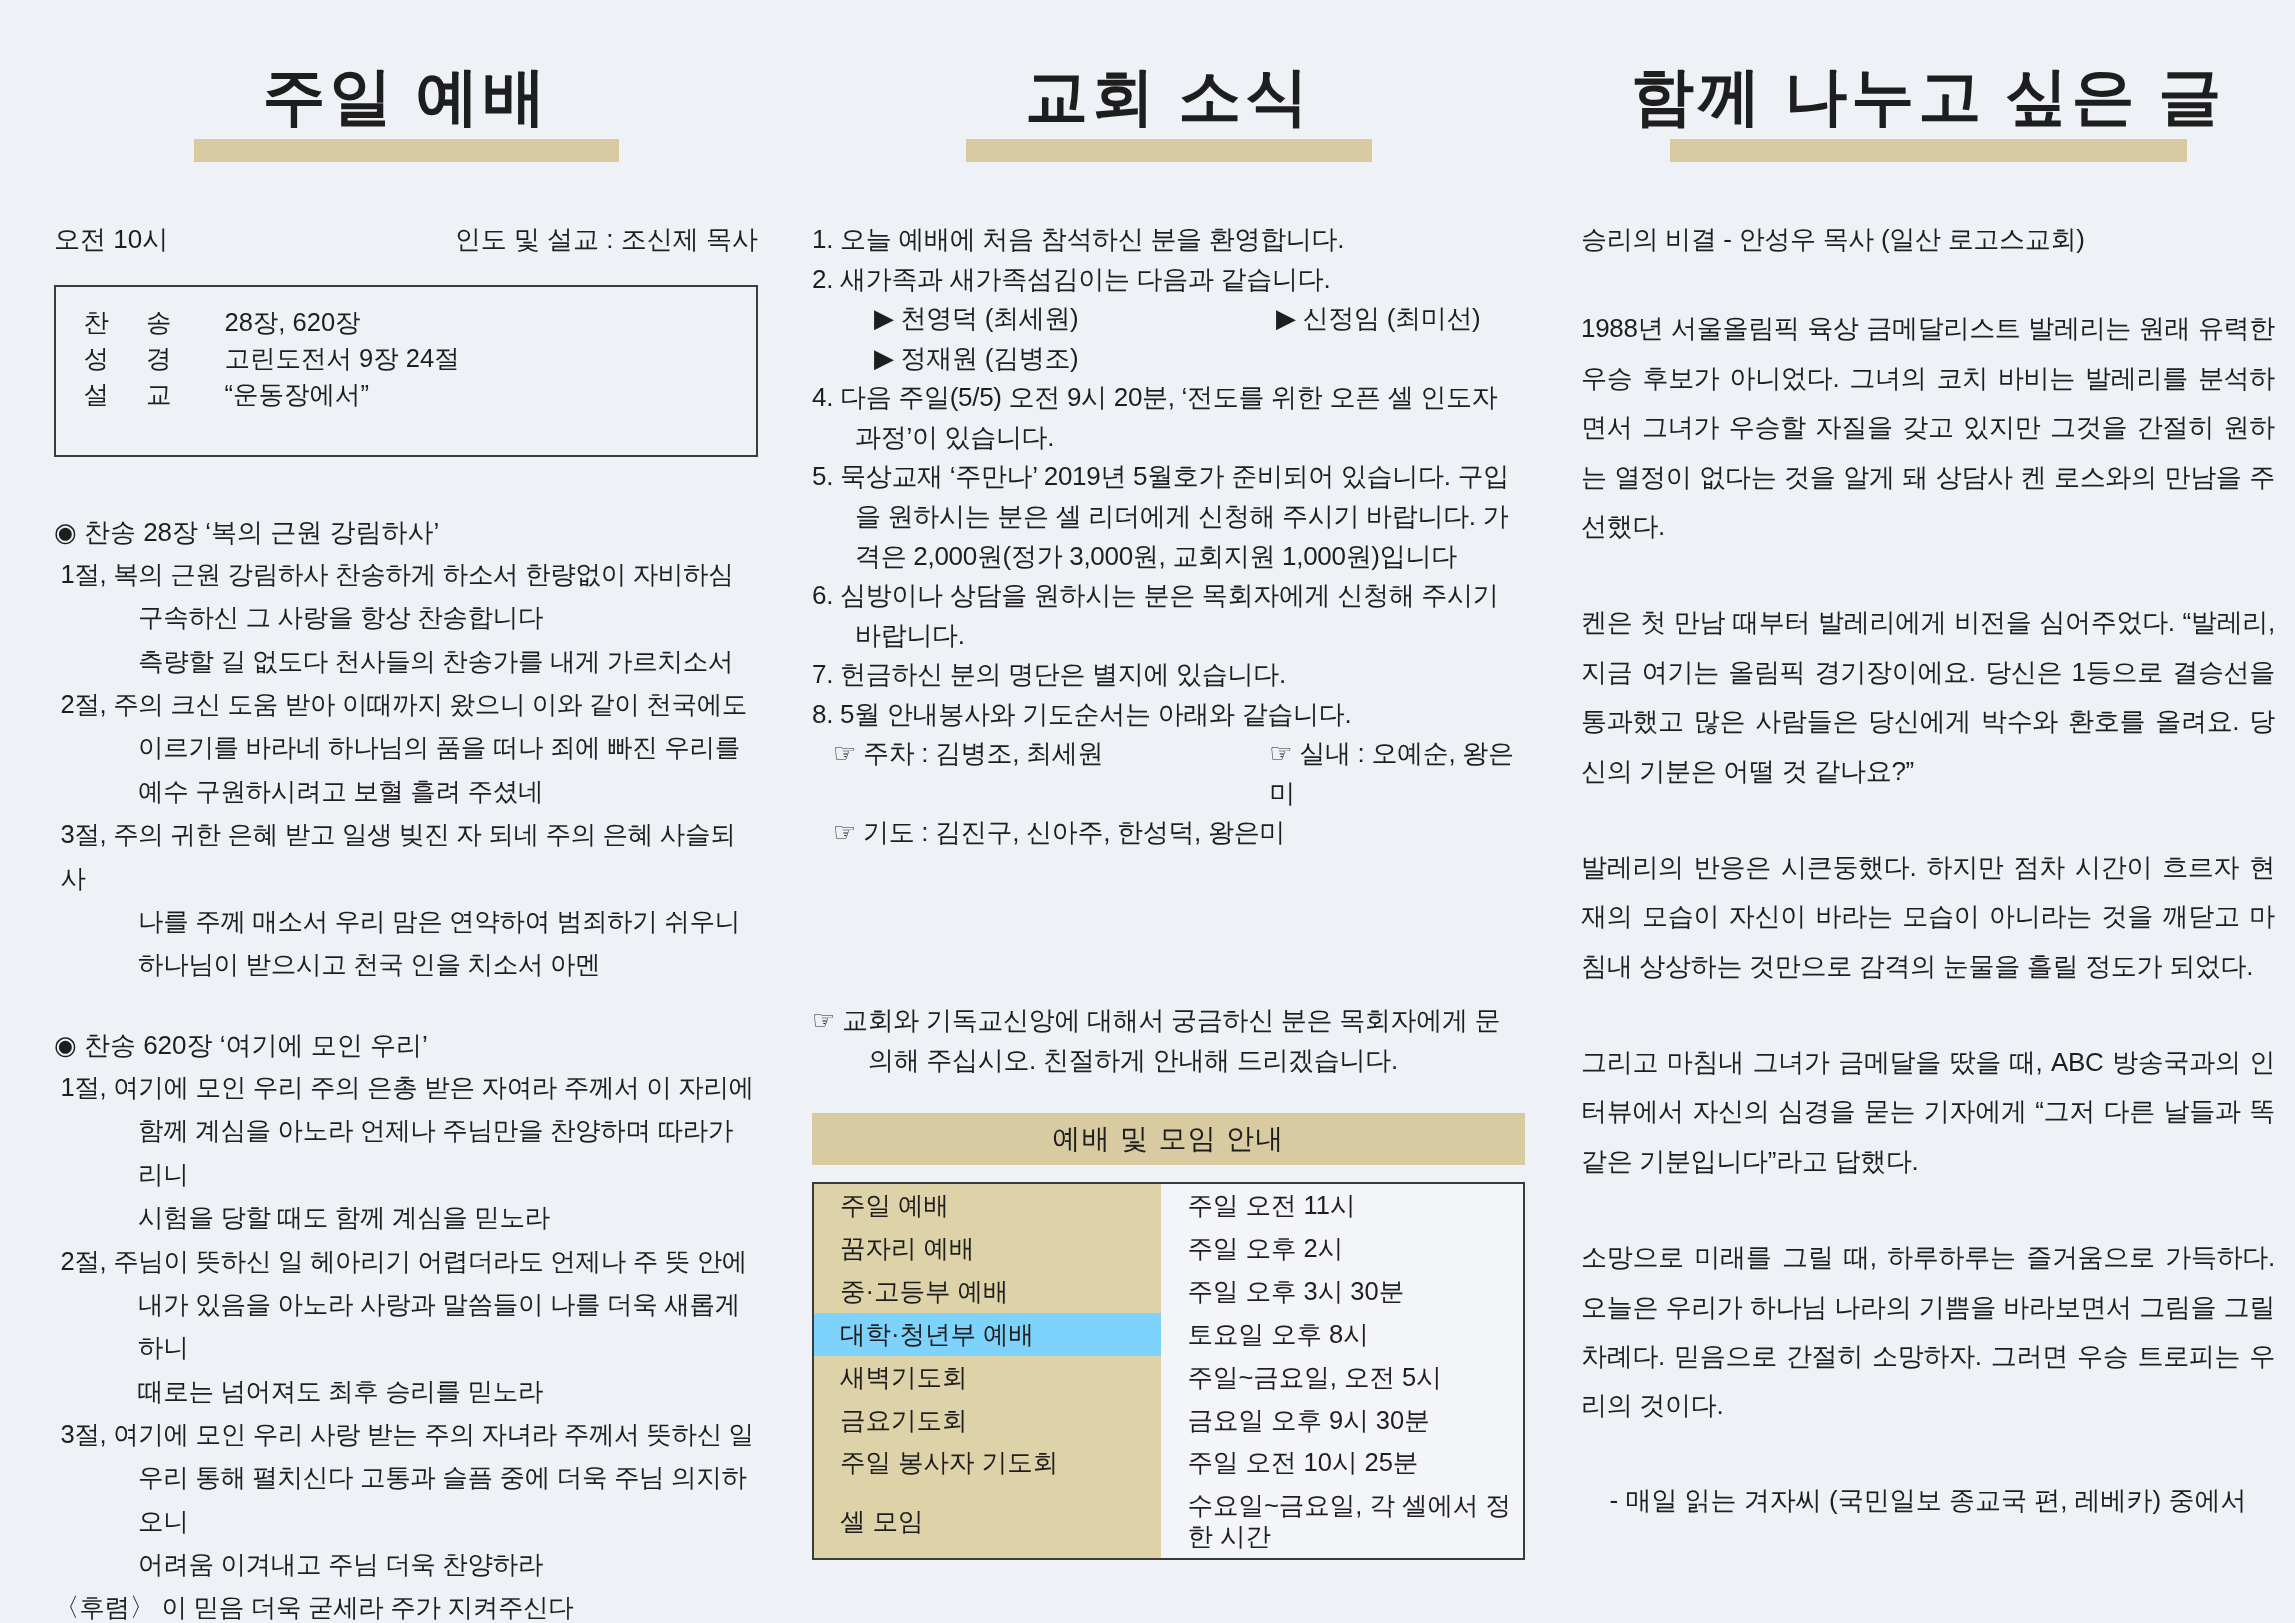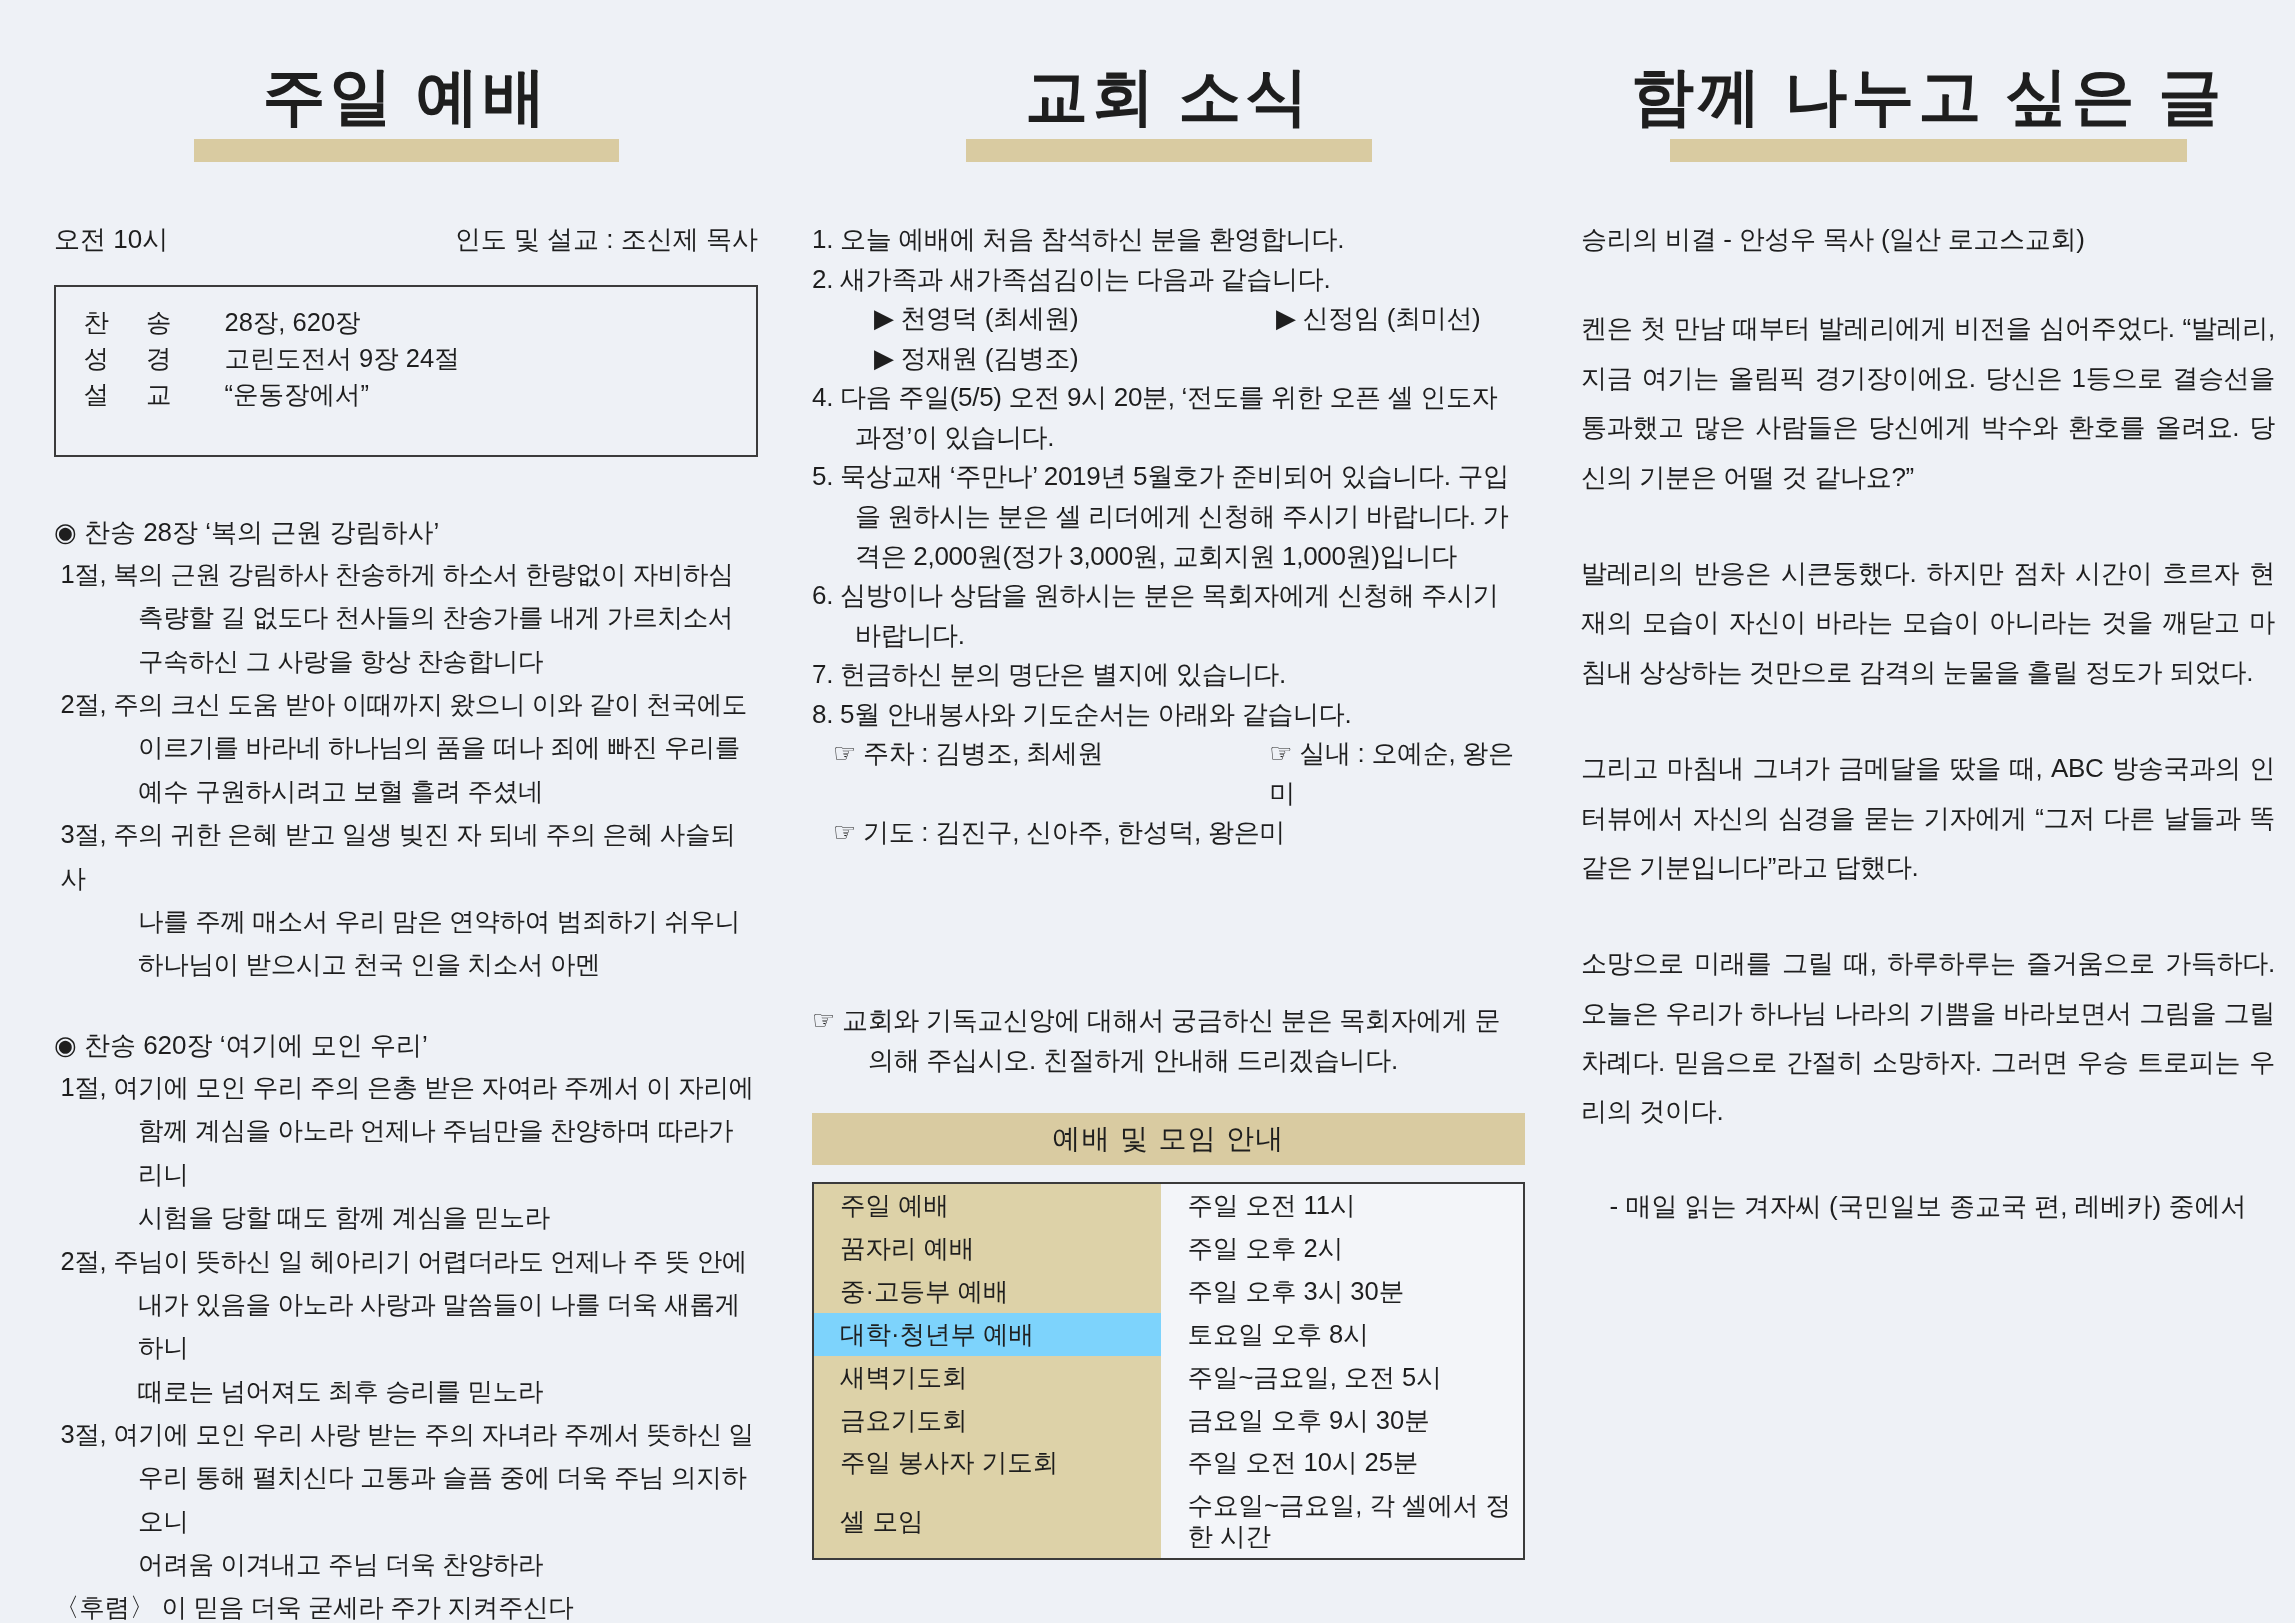--- a/index.html
+++ b/index.html
@@ -99,22 +99,22 @@
       </div>
       <div class="svc-row">
         <span class="svc-label">설교</span>
         <span class="svc-value">“운동장에서”</span>
       </div>
     </div>
 
     <div class="hymn-heading">◉ 찬송 28장 ‘복의 근원 강림하사’</div>
     <div class="hymn-block">
       <div class="vline v-first">1절, 복의 근원 강림하사 찬송하게 하소서 한량없이 자비하심</div>
+      <div class="vline v-cont">구속하신 그 사랑을 항상 찬송합니다</div>
       <div class="vline v-cont">측량할 길 없도다 천사들의 찬송가를 내게 가르치소서</div>
-      <div class="vline v-cont">구속하신 그 사랑을 항상 찬송합니다</div>
       <div class="vline v-first">2절, 주의 크신 도움 받아 이때까지 왔으니 이와 같이 천국에도</div>
       <div class="vline v-cont">이르기를 바라네 하나님의 품을 떠나 죄에 빠진 우리를</div>
       <div class="vline v-cont">예수 구원하시려고 보혈 흘려 주셨네</div>
       <div class="vline v-first">3절, 주의 귀한 은혜 받고 일생 빚진 자 되네 주의 은혜 사슬되사</div>
       <div class="vline v-cont">나를 주께 매소서 우리 맘은 연약하여 범죄하기 쉬우니</div>
       <div class="vline v-cont">하나님이 받으시고 천국 인을 치소서 아멘</div>
     </div>
 
     <div class="hymn-heading gap-hymn2">◉ 찬송 620장 ‘여기에 모인 우리’</div>
     <div class="hymn-block">
@@ -204,20 +204,21 @@
     </table>
   </div>
 
   <div class="col col-right">
     <div class="col-title">함께 나누고 싶은 글</div>
     <div class="title-bar bar-right" style="background: rgb(217, 203, 161);"></div>
 
     <div class="byline">승리의 비결 - 안성우 목사 (일산 로고스교회)</div>
 
     <div class="art">
+      <p>1988년 서울올림픽 육상 금메달리스트 발레리는 원래 유력한 우승 후보가 아니었다. 그녀의 코치 바비는 발레리를 분석하면서 그녀가 우승할 자질을 갖고 있지만 그것을 간절히 원하는 열정이 없다는 것을 알게 돼 상담사 켄 로스와의 만남을 주선했다.</p>
       <p>켄은 첫 만남 때부터 발레리에게 비전을 심어주었다. “발레리, 지금 여기는 올림픽 경기장이에요. 당신은 1등으로 결승선을 통과했고 많은 사람들은 당신에게 박수와 환호를 올려요. 당신의 기분은 어떨 것 같나요?”</p>
       <p>발레리의 반응은 시큰둥했다. 하지만 점차 시간이 흐르자 현재의 모습이 자신이 바라는 모습이 아니라는 것을 깨닫고 마침내 상상하는 것만으로 감격의 눈물을 흘릴 정도가 되었다.</p>
       <p>그리고 마침내 그녀가 금메달을 땄을 때, ABC 방송국과의 인터뷰에서 자신의 심경을 묻는 기자에게 “그저 다른 날들과 똑같은 기분입니다”라고 답했다.</p>
       <p>소망으로 미래를 그릴 때, 하루하루는 즐거움으로 가득하다. 오늘은 우리가 하나님 나라의 기쁨을 바라보면서 그림을 그릴 차례다. 믿음으로 간절히 소망하자. 그러면 우승 트로피는 우리의 것이다.</p>
     </div>
 
     <div class="attribution">- 매일 읽는 겨자씨 (국민일보 종교국 편, 레베카) 중에서</div>
 
   </div>
 

